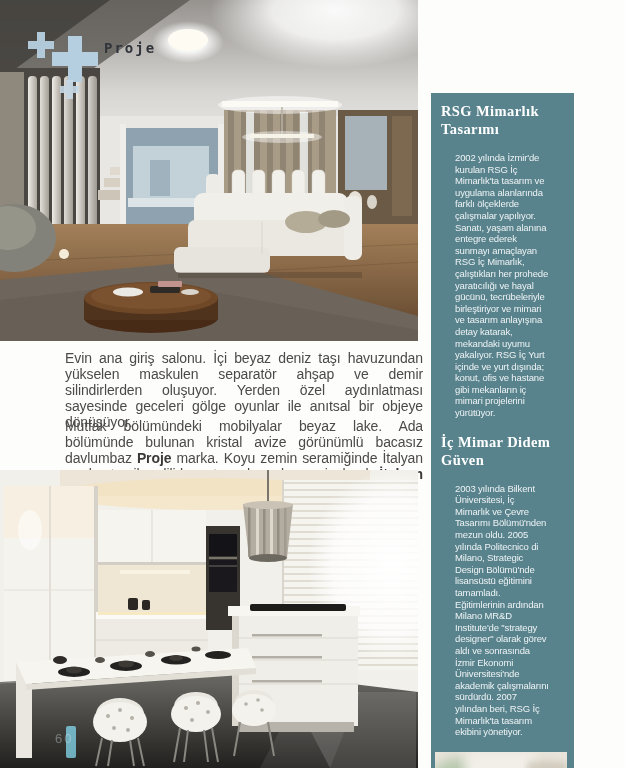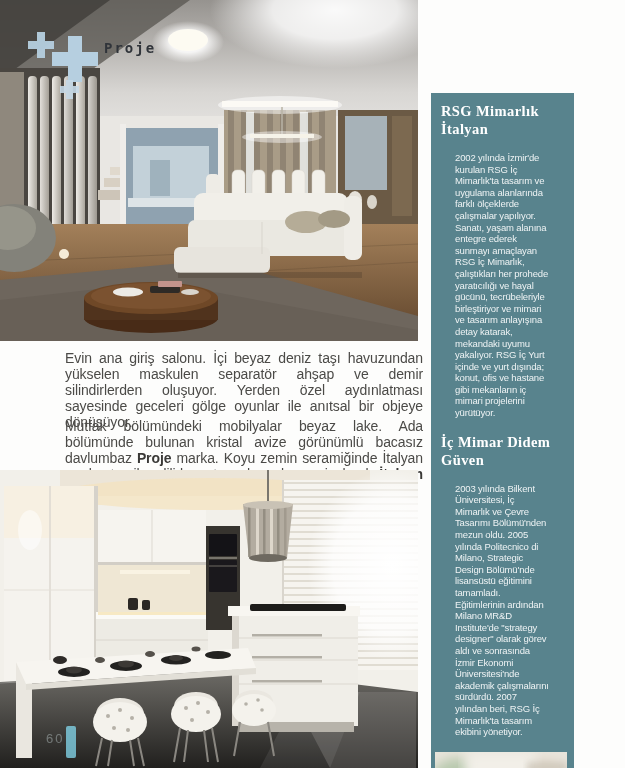--- a/index.html
+++ b/index.html
@@ -35,21 +35,21 @@
            background:#58838d;padding:9px 10px 0 10px;color:#eef3f4;}
   .sidebar h3{font-family:"Liberation Serif","DejaVu Serif",serif;font-weight:700;color:#ffffff;
               font-size:14.5px;line-height:18px;letter-spacing:.4px;margin:0 0 3px 0;}
   .sidebar h3.second{margin-top:2px;}
   .sidebar p{margin:14px;font-size:9.5px;line-height:11.6px;letter-spacing:-0.15px;}
   .portrait{width:132px;height:228px;margin:10px 0 0 -6px;}
 
   
   .page-marker-bar{position:absolute;left:66px;top:256px;width:10px;height:32px;
                    background:rgba(130,212,232,.78);border-radius:2px;}
-  .page-marker-num{position:absolute;left:46px;top:261px;font-size:13px;letter-spacing:2px;
+  .page-marker-num{position:absolute;left:55px;top:261px;font-size:13px;letter-spacing:2px;
                    color:#dff0f2;opacity:.35;}
 </style>
 </head>
 <body>
 
 <div class="page">
 
   <div class="photo" id="photo-living">
     <svg viewBox="0 0 418 341" width="418" height="341" preserveAspectRatio="none">
       <defs>
@@ -321,21 +321,21 @@
           <circle cx="262" cy="240" r="1.8" fill="#b5b1a8"></circle>
           <path d="M240,252 L234,286 M268,252 L274,286" stroke="#8a8781" stroke-width="2" fill="none"></path>
         </g>
       </g>
     </svg>
     <div class="page-marker-bar"></div>
     <span class="page-marker-num">60</span>
   </div>
 
   <aside class="sidebar">
-    <h3>RSG Mimarlık İtalyan</h3>
+    <h3>RSG Mimarlık Tasarımı</h3>
     <p>2002 yılında İzmir'de kurulan RSG İç Mimarlık'ta tasarım ve uygulama alanlarında farklı ölçeklerde çalışmalar yapılıyor. Sanatı, yaşam alanına entegre ederek sunmayı amaçlayan RSG İç Mimarlık, çalıştıkları her prohede yaratıcılığı ve hayal gücünü, tecrübeleriyle birleştiriyor ve mimari ve tasarım anlayışına detay katarak, mekandaki uyumu yakalıyor. RSG İç Yurt içinde ve yurt dışında; konut, ofis ve hastane gibi mekanların iç mimari projelerini yürütüyor.</p>
     <h3 class="second">İç Mimar Didem Güven</h3>
     <p>2003 yılında Bilkent Üniversitesi, İç Mimarlık ve Çevre Tasarımı Bölümü'nden mezun oldu. 2005 yılında Politecnico di Milano, Strategic Design Bölümü'nde lisansüstü eğitimini tamamladı. Eğitimlerinin ardından Milano MR&amp;D Institute'de "strategy designer" olarak görev aldı ve sonrasında İzmir Ekonomi Üniversitesi'nde akademik çalışmalarını sürdürdü. 2007 yılından beri, RSG İç Mimarlık'ta tasarım ekibini yönetiyor.</p>
 
     <div class="portrait">
       <svg viewBox="0 0 132 228" width="132" height="228" preserveAspectRatio="none">
         <defs>
           <filter id="blur6">
               <feGaussianBlur stdDeviation="6"></feGaussianBlur>
             </filter>

